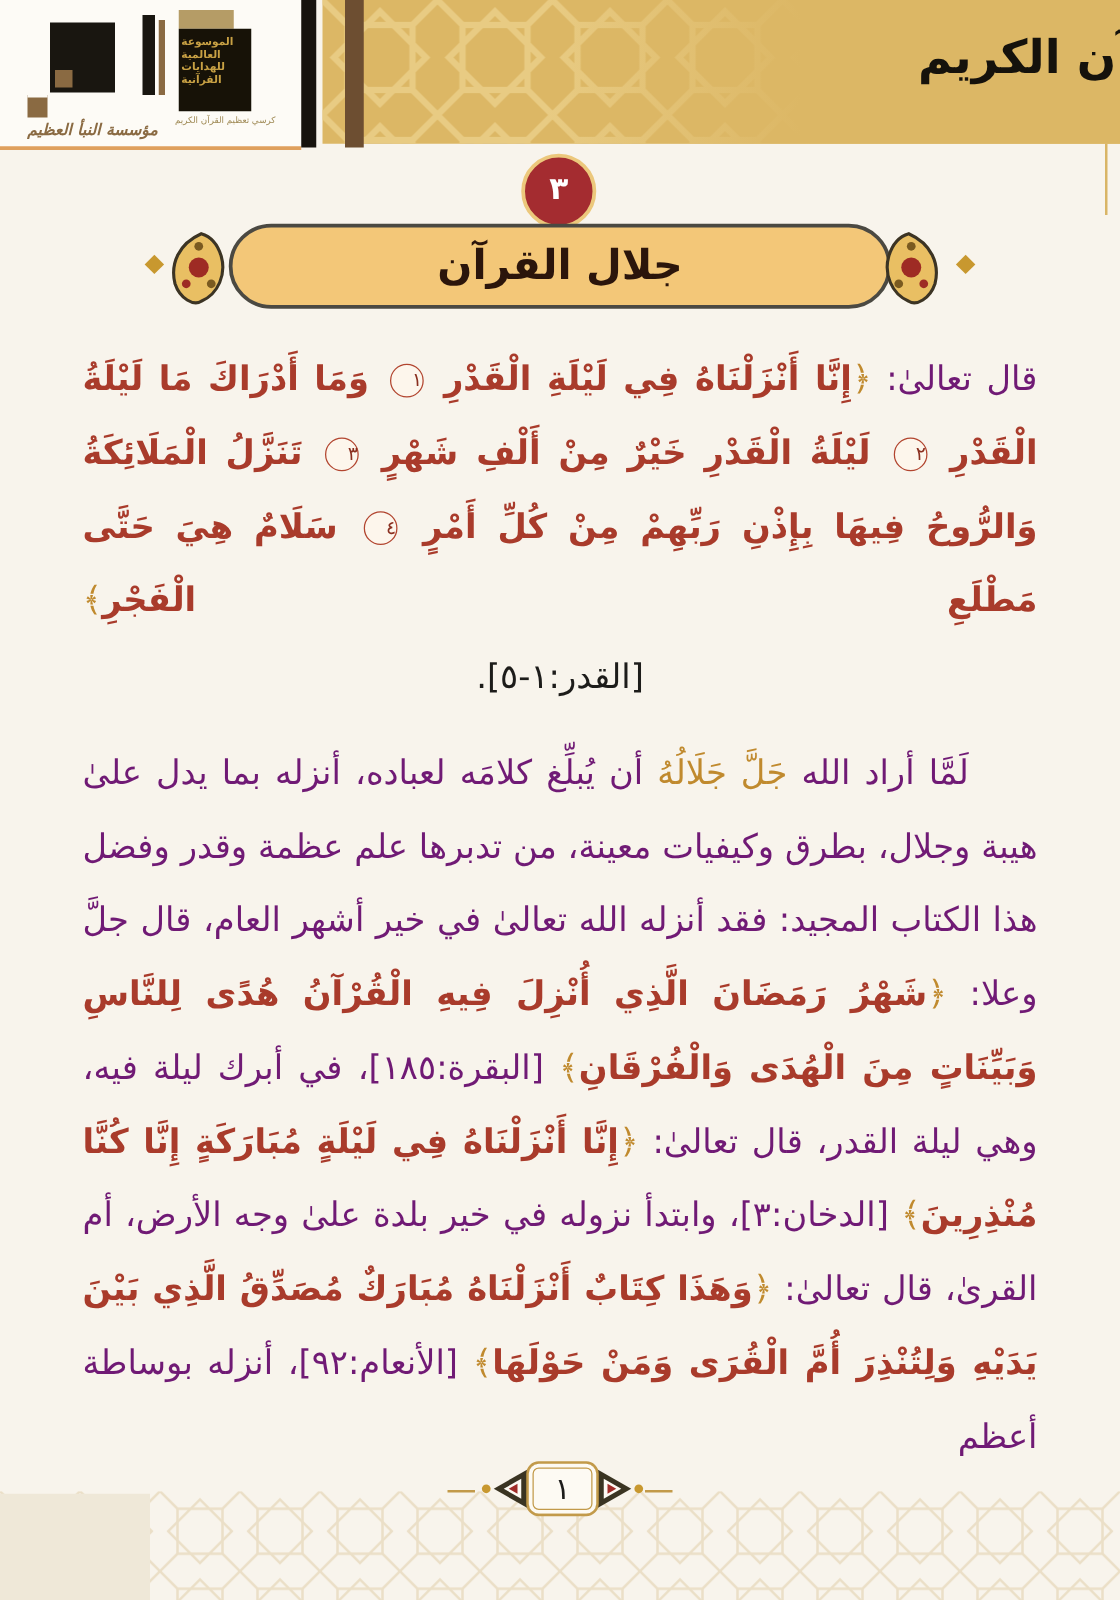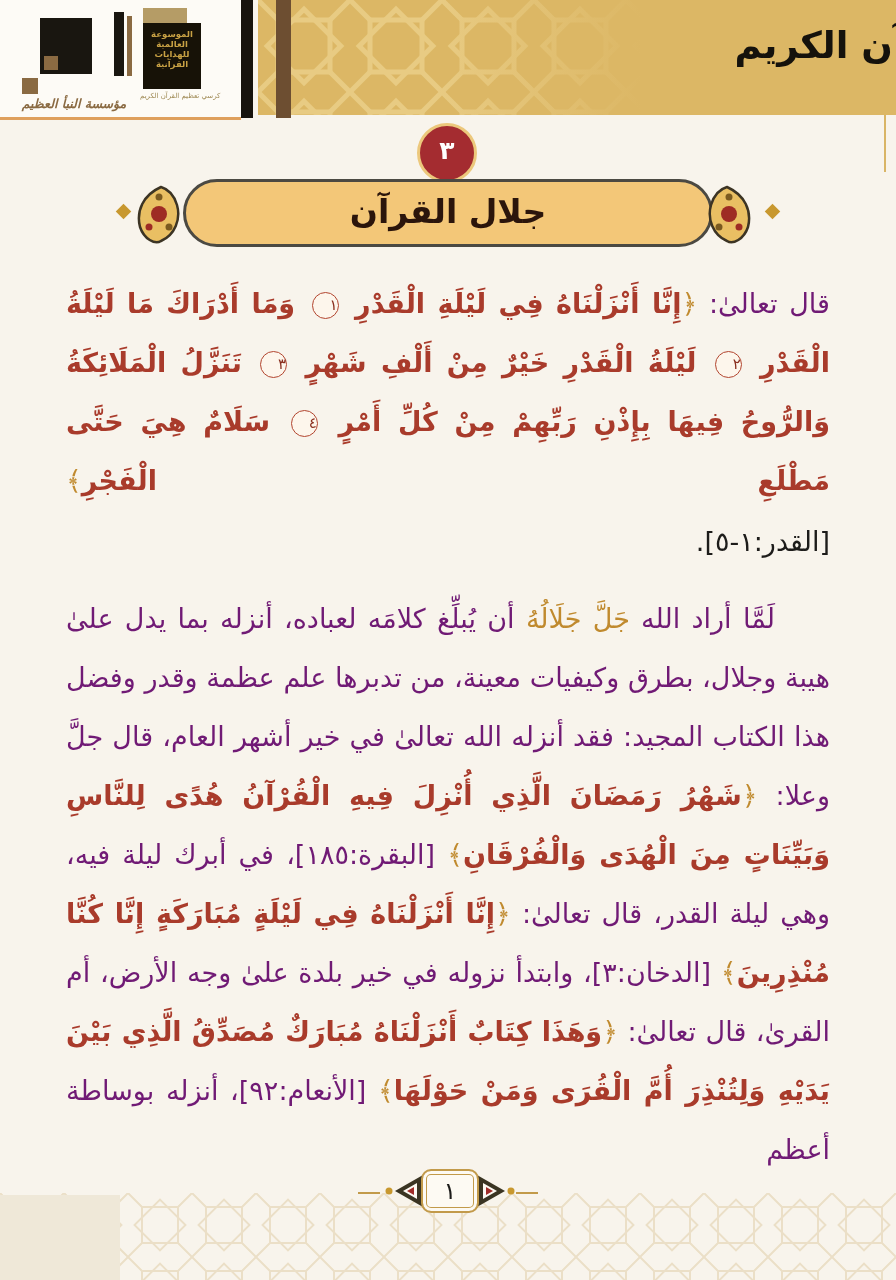--- a/index.html
+++ b/index.html
@@ -22,39 +22,39 @@
   .k-big{position:absolute;top:6px;left:24px;width:52px;height:56px;background:#191610;}
   .k-notch{position:absolute;bottom:4px;left:4px;width:14px;height:14px;background:#8a6a42;}
   .k-bar1{position:absolute;top:0;right:8px;width:10px;height:64px;background:#191610;}
   .k-bar2{position:absolute;top:4px;right:0;width:5px;height:60px;background:#8a6a42;}
   .k-sq{position:absolute;top:64px;left:6px;width:16px;height:16px;background:#8a6a42;border-top:2px solid #fdfbf6;}
   .logo1-caption{position:absolute;top:84px;left:0;width:116px;text-align:center;font-size:12.5px;font-weight:bold;color:#8a6a42;white-space:nowrap;font-style:italic;}
 
   
   .logo2{position:absolute;top:8px;left:140px;width:76px;height:104px;}
   .l2-tan{position:absolute;top:0;left:3px;width:44px;height:15px;background:#b59c66;}
-  .l2-box{position:absolute;top:15px;left:3px;width:58px;height:66px;background:#171207;color:#c8a144;font-size:8.5px;line-height:10px;font-weight:bold;text-align:center;padding:6px 2px 0 2px;box-sizing:border-box;}
+  .l2-box{position:absolute;top:15px;left:3px;width:58px;height:66px;background:#171207;color:#c8a144;font-size:8.5px;line-height:10px;font-weight:bold;padding:6px 2px 0 2px;box-sizing:border-box;}
   .l2-caption{position:absolute;top:84px;left:0;width:76px;text-align:center;font-size:7px;color:#9f8a55;white-space:nowrap;}
 
   
   .num-circle{position:absolute;top:123px;left:417px;width:60px;height:60px;border-radius:50%;background:#a42c30;border:3px solid #ecc87c;box-sizing:border-box;z-index:1;color:#fff;font-size:25px;font-weight:bold;text-align:center;line-height:50px;}
   .banner{position:absolute;top:179px;left:183px;width:530px;height:68px;background:#f3c778;border:3px solid #4b4942;border-radius:36px;box-sizing:border-box;z-index:2;text-align:center;}
   .banner-title{font-size:33px;font-weight:bold;color:#2b150b;line-height:60px;}
   .orn{position:absolute;top:183px;z-index:3;}
   .orn.right{left:703px;transform:scaleX(-1);}
   .orn.left{left:131px;}
   .orn-diamond{position:absolute;top:206px;width:11px;height:11px;background:#c8982f;transform:rotate(45deg);z-index:3;}
   .orn-diamond.d-left{left:118px;}
   .orn-diamond.d-right{left:767px;}
 
   
   .body-text{position:absolute;top:274px;right:66px;width:764px;direction:rtl;color:#1d1c1a;font-size:27px;line-height:59px;}
   .para{text-align:justify;text-align-last:justify;}
   .para.indent{text-indent:55px;}
-  .ref-line{text-align:right;line-height:59px;margin:2px 0 18px 0;}
+  .ref-line{text-align:center;line-height:59px;margin:2px 0 18px 0;}
   .t-black{color:#701a75;}
   .t-red{color:#a93b2b;font-weight:bold;}
   .t-gold{color:#c08a2e;}
   .t-ayah{display:inline-block;width:27px;height:27px;line-height:25px;text-align:center;border:1.5px solid #b2452f;border-radius:50%;font-size:15px;color:#8a2f1f;background:#fdf6ec;box-sizing:border-box;margin:0 4px;vertical-align:3px;text-indent:0;}
 
   
   .foot-pattern{position:absolute;left:0;top:1193px;width:896px;height:87px;}
   .foot-solid{position:absolute;left:0;top:1195px;width:120px;height:85px;background:#efe8d8;}
   .pagenum-group{position:absolute;top:1165px;left:0;width:896px;height:52px;z-index:2;}
   .pagenum-box{position:absolute;left:421px;top:4px;width:58px;height:44px;background:#fdfaf3;border:2px solid #c29a4a;border-radius:10px;box-shadow:inset 0 0 0 3px #fdfaf3,inset 0 0 0 4px #c29a4a;box-sizing:border-box;text-align:center;font-size:24px;line-height:40px;color:#1d1c1a;}

